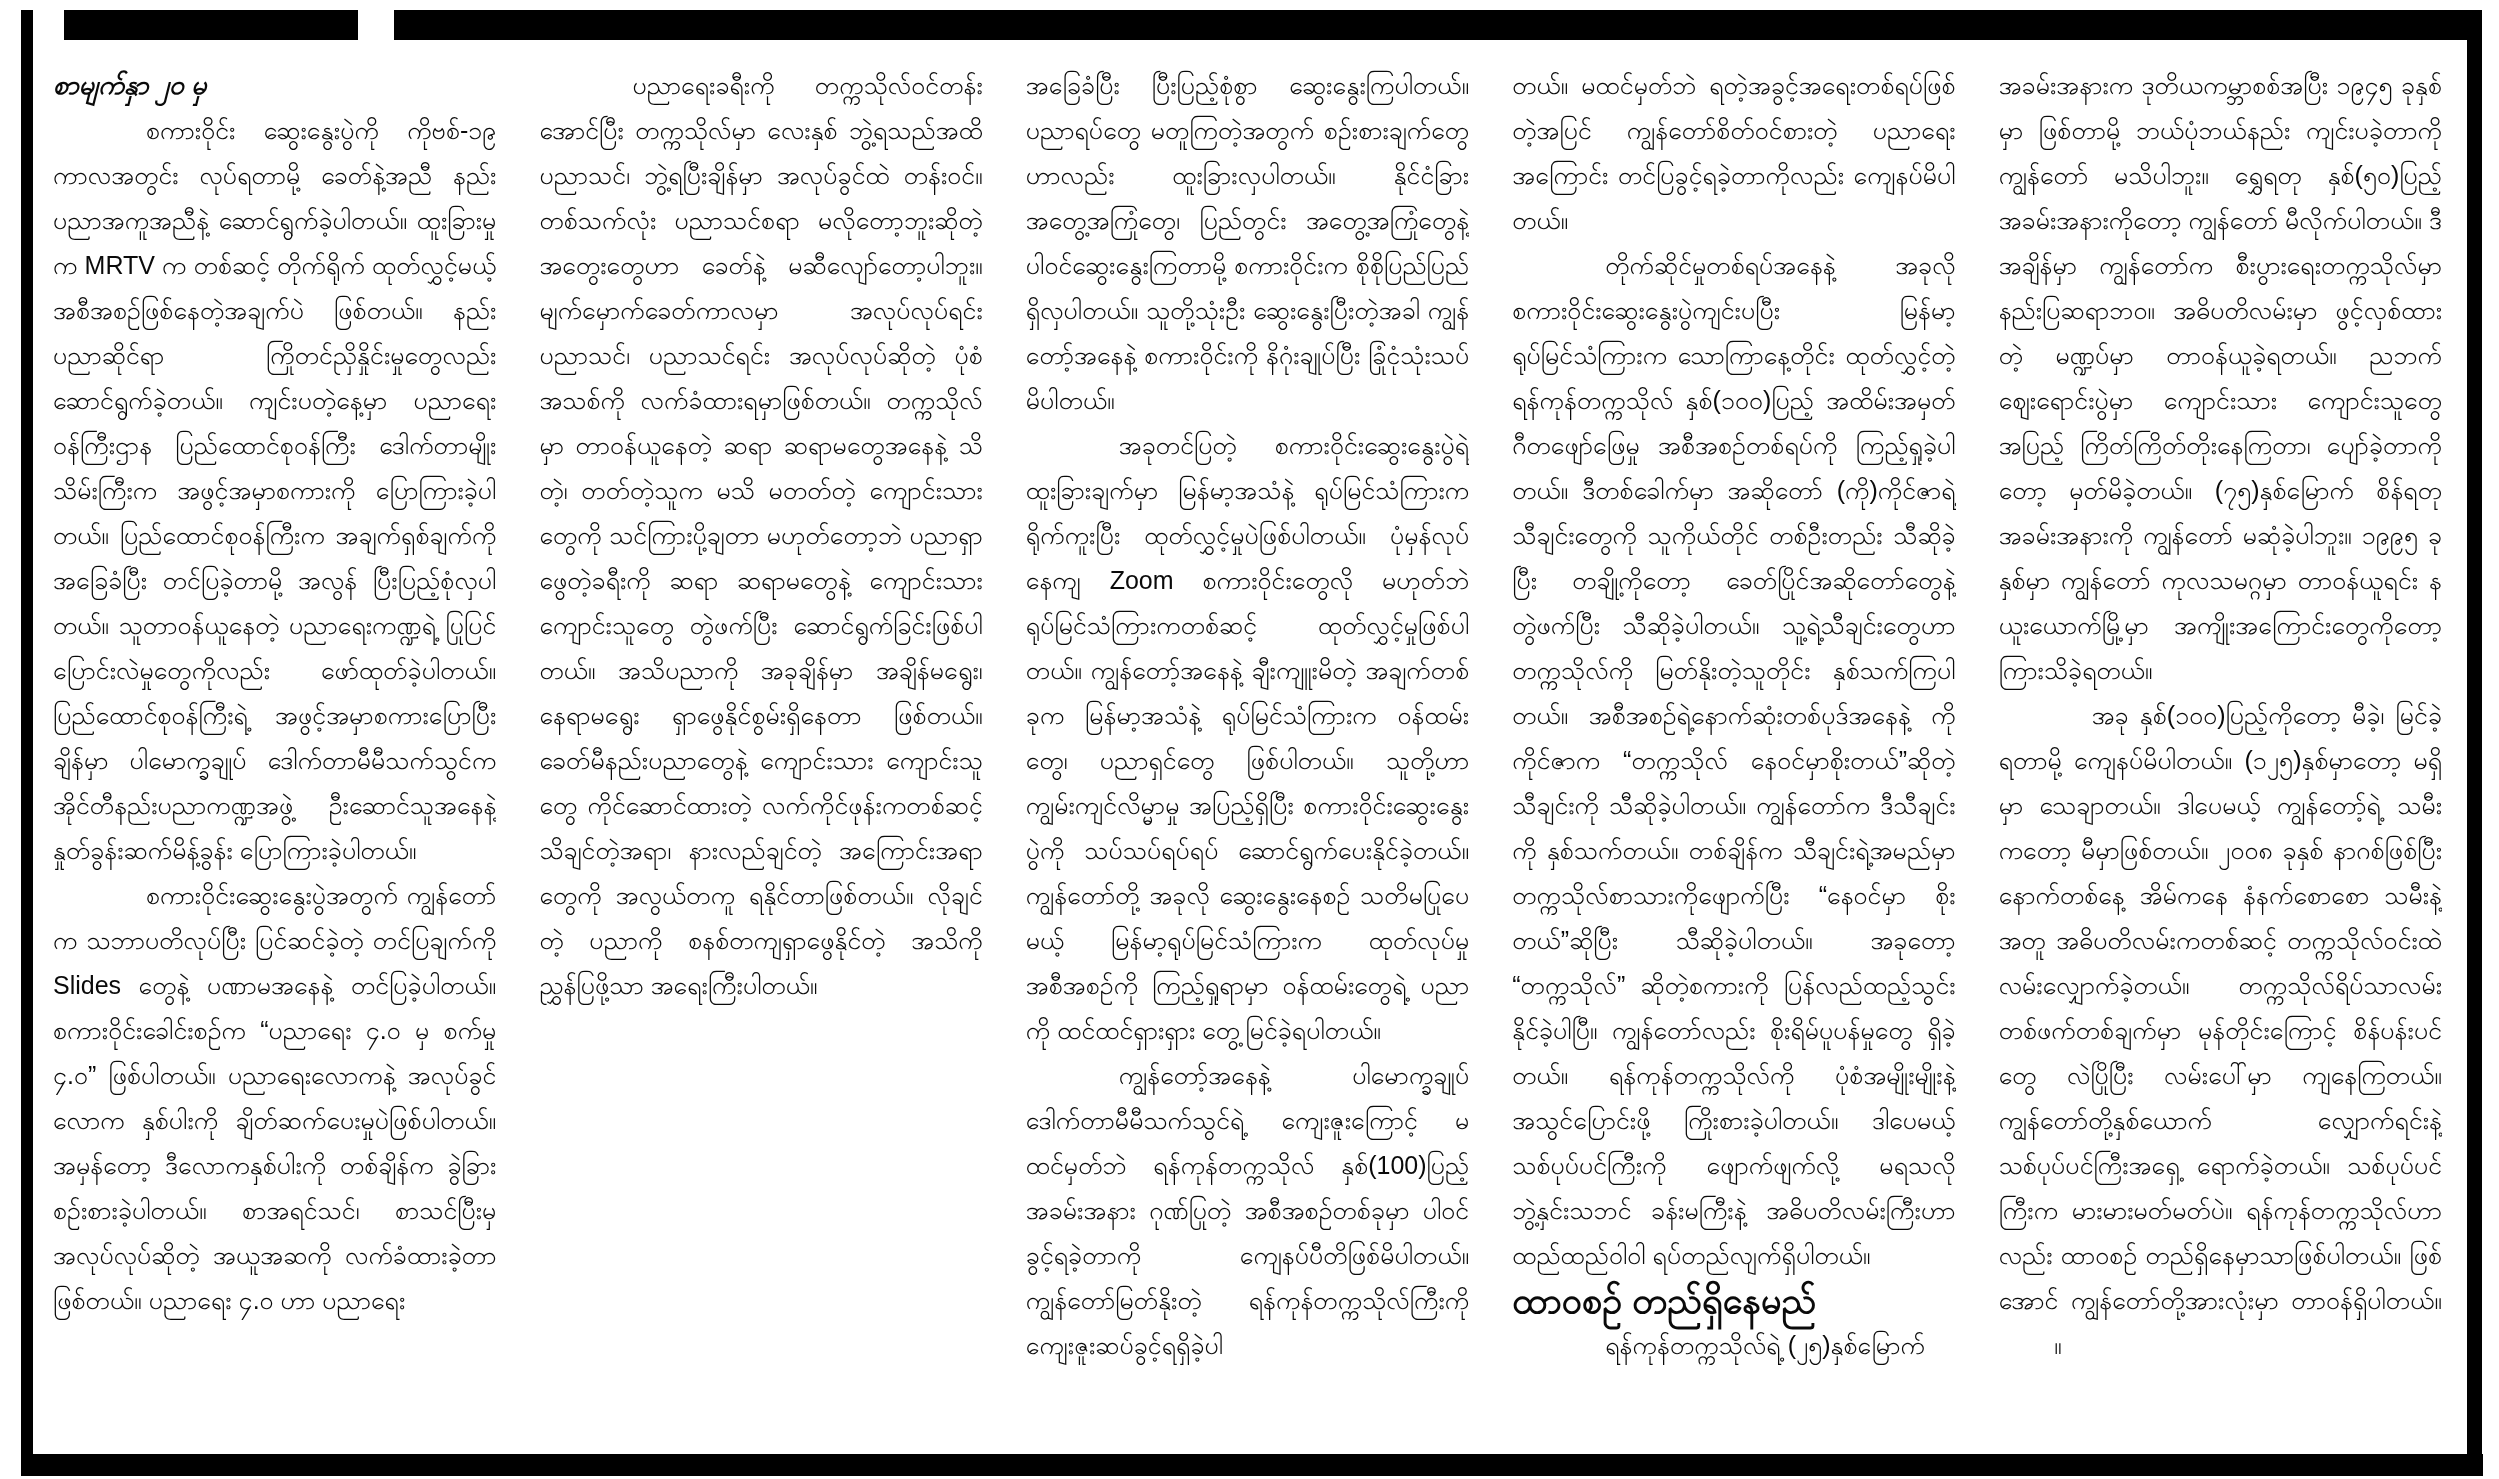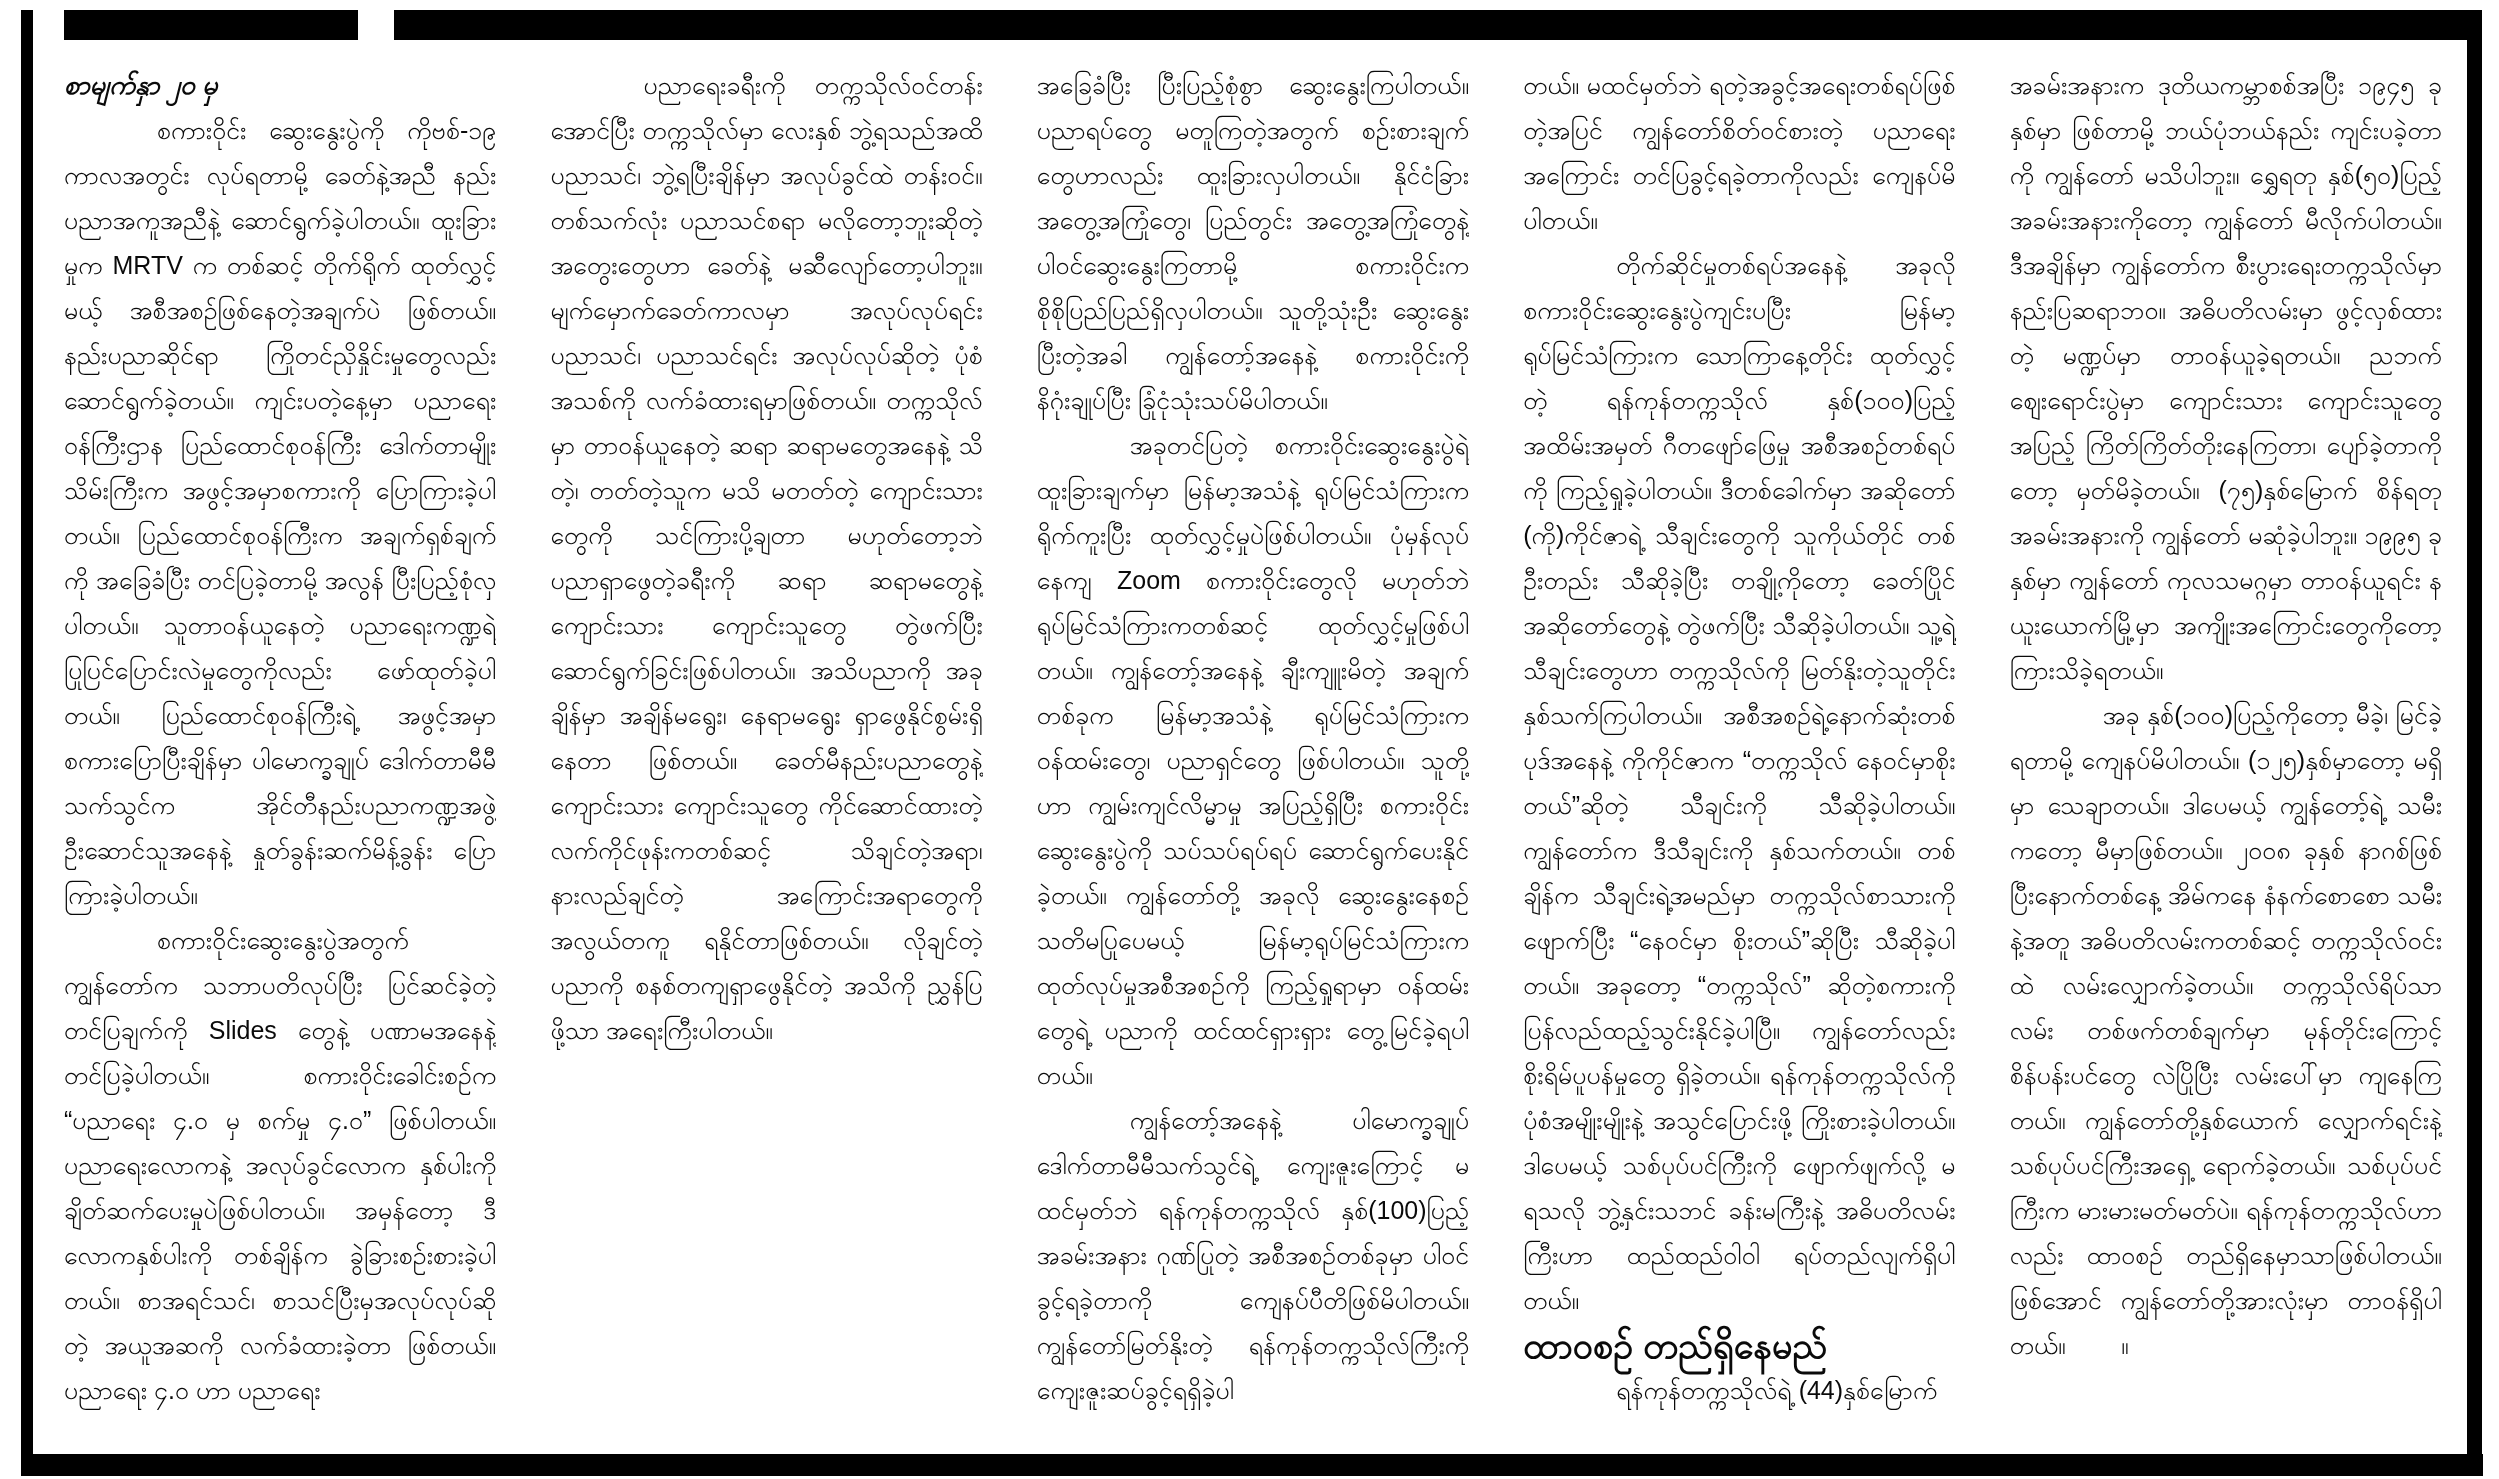--- a/index.html
+++ b/index.html
@@ -21,21 +21,20 @@
   .content{
     position:absolute;left:53px;top:63px;right:58px;bottom:40px;
     display:flex;gap:43px;
   }
   .column{
     flex:1 1 0;
     text-align:justify;
     font-size:25px;
     line-height:45px;
     overflow:hidden;
-    margin-left:11px;
   }
   .column p{margin:0;}
   p.indent{text-indent:93px;}
   p.cont{text-indent:0;}
   p.page-note{
     font-weight:bold;font-style:italic;
     text-align:left;font-size:26.5px;
   }
   p.subhead{
     font-weight:bold;text-align:left;font-size:36px;
@@ -62,21 +61,21 @@
       </div>
       <div class="column">
         <p class="cont">အခြေခံပြီး ပြီးပြည့်စုံစွာ ဆွေးနွေးကြပါတယ်။ ပညာရပ်တွေ မတူကြတဲ့အတွက် စဉ်းစားချက်တွေဟာလည်း ထူးခြားလှပါတယ်။ နိုင်ငံခြားအတွေ့အကြုံတွေ၊ ပြည်တွင်း အတွေ့အကြုံတွေနဲ့ ပါဝင်ဆွေးနွေးကြတာမို့ စကားဝိုင်းက စိုစိုပြည်ပြည်ရှိလှပါတယ်။ သူတို့သုံးဦး ဆွေးနွေးပြီးတဲ့အခါ ကျွန်တော့်အနေနဲ့ စကားဝိုင်းကို နိဂုံးချုပ်ပြီး ခြုံငုံသုံးသပ်မိပါတယ်။</p>
         <p class="indent">အခုတင်ပြတဲ့ စကားဝိုင်းဆွေးနွေးပွဲရဲ့ ထူးခြားချက်မှာ မြန်မာ့အသံနဲ့ ရုပ်မြင်သံကြားက ရိုက်ကူးပြီး ထုတ်လွှင့်မှုပဲဖြစ်ပါတယ်။ ပုံမှန်လုပ်နေကျ Zoom စကားဝိုင်းတွေလို မဟုတ်ဘဲ ရုပ်မြင်သံကြားကတစ်ဆင့် ထုတ်လွှင့်မှုဖြစ်ပါတယ်။ ကျွန်တော့်အနေနဲ့ ချီးကျူးမိတဲ့ အချက်တစ်ခုက မြန်မာ့အသံနဲ့ ရုပ်မြင်သံကြားက ဝန်ထမ်းတွေ၊ ပညာရှင်တွေ ဖြစ်ပါတယ်။ သူတို့ဟာ ကျွမ်းကျင်လိမ္မာမှု အပြည့်ရှိပြီး စကားဝိုင်းဆွေးနွေးပွဲကို သပ်သပ်ရပ်ရပ် ဆောင်ရွက်ပေးနိုင်ခဲ့တယ်။ ကျွန်တော်တို့ အခုလို ဆွေးနွေးနေစဉ် သတိမပြုပေမယ့် မြန်မာ့ရုပ်မြင်သံကြားက ထုတ်လုပ်မှုအစီအစဉ်ကို ကြည့်ရှုရာမှာ ဝန်ထမ်းတွေရဲ့ ပညာကို ထင်ထင်ရှားရှား တွေ့မြင်ခဲ့ရပါတယ်။</p>
         <p class="indent">ကျွန်တော့်အနေနဲ့ ပါမောက္ခချုပ် ဒေါက်တာမီမီသက်သွင်ရဲ့ ကျေးဇူးကြောင့် မထင်မှတ်ဘဲ ရန်ကုန်တက္ကသိုလ် နှစ်(100)ပြည့် အခမ်းအနား ဂုဏ်ပြုတဲ့ အစီအစဉ်တစ်ခုမှာ ပါဝင်ခွင့်ရခဲ့တာကို ကျေနပ်ပီတိဖြစ်မိပါတယ်။ ကျွန်တော်မြတ်နိုးတဲ့ ရန်ကုန်တက္ကသိုလ်ကြီးကို ကျေးဇူးဆပ်ခွင့်ရရှိခဲ့ပါ</p>
       </div>
       <div class="column">
         <p class="cont">တယ်။ မထင်မှတ်ဘဲ ရတဲ့အခွင့်အရေးတစ်ရပ်ဖြစ်တဲ့အပြင် ကျွန်တော်စိတ်ဝင်စားတဲ့ ပညာရေးအကြောင်း တင်ပြခွင့်ရခဲ့တာကိုလည်း ကျေနပ်မိပါတယ်။</p>
         <p class="indent">တိုက်ဆိုင်မှုတစ်ရပ်အနေနဲ့ အခုလို စကားဝိုင်းဆွေးနွေးပွဲကျင်းပပြီး မြန်မာ့ရုပ်မြင်သံကြားက သောကြာနေ့တိုင်း ထုတ်လွှင့်တဲ့ ရန်ကုန်တက္ကသိုလ် နှစ်(၁၀၀)ပြည့် အထိမ်းအမှတ် ဂီတဖျော်ဖြေမှု အစီအစဉ်တစ်ရပ်ကို ကြည့်ရှုခဲ့ပါတယ်။ ဒီတစ်ခေါက်မှာ အဆိုတော် (ကို)ကိုင်ဇာရဲ့ သီချင်းတွေကို သူကိုယ်တိုင် တစ်ဦးတည်း သီဆိုခဲ့ပြီး တချို့ကိုတော့ ခေတ်ပြိုင်အဆိုတော်တွေနဲ့ တွဲဖက်ပြီး သီဆိုခဲ့ပါတယ်။ သူ့ရဲ့သီချင်းတွေဟာ တက္ကသိုလ်ကို မြတ်နိုးတဲ့သူတိုင်း နှစ်သက်ကြပါတယ်။ အစီအစဉ်ရဲ့နောက်ဆုံးတစ်ပုဒ်အနေနဲ့ ကိုကိုင်ဇာက “တက္ကသိုလ် နေဝင်မှာစိုးတယ်”ဆိုတဲ့ သီချင်းကို သီဆိုခဲ့ပါတယ်။ ကျွန်တော်က ဒီသီချင်းကို နှစ်သက်တယ်။ တစ်ချိန်က သီချင်းရဲ့အမည်မှာ တက္ကသိုလ်စာသားကိုဖျောက်ပြီး “နေဝင်မှာ စိုးတယ်”ဆိုပြီး သီဆိုခဲ့ပါတယ်။ အခုတော့ “တက္ကသိုလ်” ဆိုတဲ့စကားကို ပြန်လည်ထည့်သွင်းနိုင်ခဲ့ပါပြီ။ ကျွန်တော်လည်း စိုးရိမ်ပူပန်မှုတွေ ရှိခဲ့တယ်။ ရန်ကုန်တက္ကသိုလ်ကို ပုံစံအမျိုးမျိုးနဲ့ အသွင်ပြောင်းဖို့ ကြိုးစားခဲ့ပါတယ်။ ဒါပေမယ့် သစ်ပုပ်ပင်ကြီးကို ဖျောက်ဖျက်လို့ မရသလို ဘွဲ့နှင်းသဘင် ခန်းမကြီးနဲ့ အဓိပတိလမ်းကြီးဟာ ထည်ထည်ဝါဝါ ရပ်တည်လျက်ရှိပါတယ်။</p>
         <p class="subhead">ထာဝစဉ် တည်ရှိနေမည်</p>
-        <p class="indent">ရန်ကုန်တက္ကသိုလ်ရဲ့ (44)နှစ်မြောက်</p>
+        <p class="indent">ရန်ကုန်တက္ကသိုလ်ရဲ့ (၂၅)နှစ်မြောက်</p>
       </div>
       <div class="column">
         <p class="cont">အခမ်းအနားက ဒုတိယကမ္ဘာစစ်အပြီး ၁၉၄၅ ခုနှစ်မှာ ဖြစ်တာမို့ ဘယ်ပုံဘယ်နည်း ကျင်းပခဲ့တာကို ကျွန်တော် မသိပါဘူး။ ရွှေရတု နှစ်(၅၀)ပြည့် အခမ်းအနားကိုတော့ ကျွန်တော် မီလိုက်ပါတယ်။ ဒီအချိန်မှာ ကျွန်တော်က စီးပွားရေးတက္ကသိုလ်မှာ နည်းပြဆရာဘဝ။ အဓိပတိလမ်းမှာ ဖွင့်လှစ်ထားတဲ့ မဏ္ဍပ်မှာ တာဝန်ယူခဲ့ရတယ်။ ညဘက် ဈေးရောင်းပွဲမှာ ကျောင်းသား ကျောင်းသူတွေအပြည့် ကြိတ်ကြိတ်တိုးနေကြတာ၊ ပျော်ခဲ့တာကိုတော့ မှတ်မိခဲ့တယ်။ (၇၅)နှစ်မြောက် စိန်ရတုအခမ်းအနားကို ကျွန်တော် မဆုံခဲ့ပါဘူး။ ၁၉၉၅ ခုနှစ်မှာ ကျွန်တော် ကုလသမဂ္ဂမှာ တာဝန်ယူရင်း နယူးယောက်မြို့မှာ အကျိုးအကြောင်းတွေကိုတော့ ကြားသိခဲ့ရတယ်။</p>
         <p class="indent">အခု နှစ်(၁၀၀)ပြည့်ကိုတော့ မီခဲ့၊ မြင်ခဲ့ရတာမို့ ကျေနပ်မိပါတယ်။ (၁၂၅)နှစ်မှာတော့ မရှိမှာ သေချာတယ်။ ဒါပေမယ့် ကျွန်တော့်ရဲ့ သမီးကတော့ မီမှာဖြစ်တယ်။ ၂၀၀၈ ခုနှစ် နာဂစ်ဖြစ်ပြီးနောက်တစ်နေ့ အိမ်ကနေ နံနက်စောစော သမီးနဲ့အတူ အဓိပတိလမ်းကတစ်ဆင့် တက္ကသိုလ်ဝင်းထဲ လမ်းလျှောက်ခဲ့တယ်။ တက္ကသိုလ်ရိပ်သာလမ်း တစ်ဖက်တစ်ချက်မှာ မုန်တိုင်းကြောင့် စိန်ပန်းပင်တွေ လဲပြိုပြီး လမ်းပေါ်မှာ ကျနေကြတယ်။ ကျွန်တော်တို့နှစ်ယောက် လျှောက်ရင်းနဲ့ သစ်ပုပ်ပင်ကြီးအရှေ့ ရောက်ခဲ့တယ်။ သစ်ပုပ်ပင်ကြီးက မားမားမတ်မတ်ပဲ။ ရန်ကုန်တက္ကသိုလ်ဟာလည်း ထာဝစဉ် တည်ရှိနေမှာသာဖြစ်ပါတယ်။ ဖြစ်အောင် ကျွန်တော်တို့အားလုံးမှာ တာဝန်ရှိပါတယ်။&nbsp;&nbsp;&nbsp;&nbsp;&nbsp;&nbsp;&nbsp;&nbsp;။</p>
       </div>
     </div>
 </div>
 
 
 </body></html>

